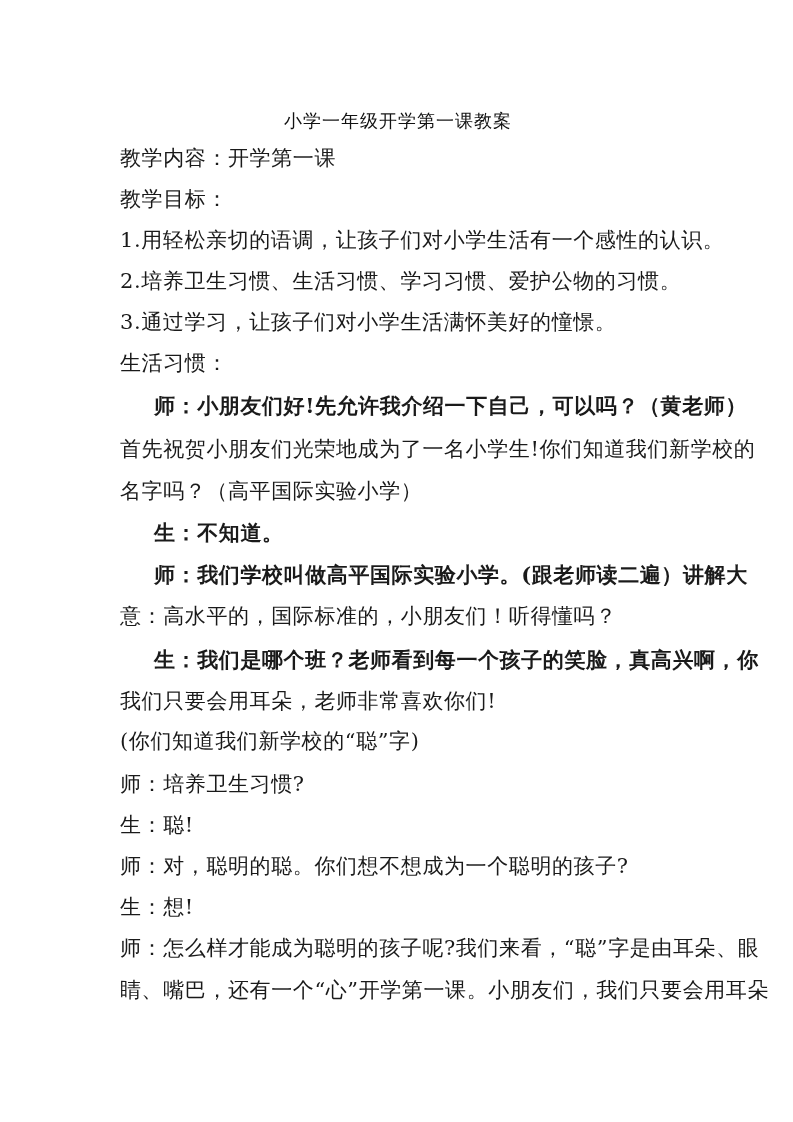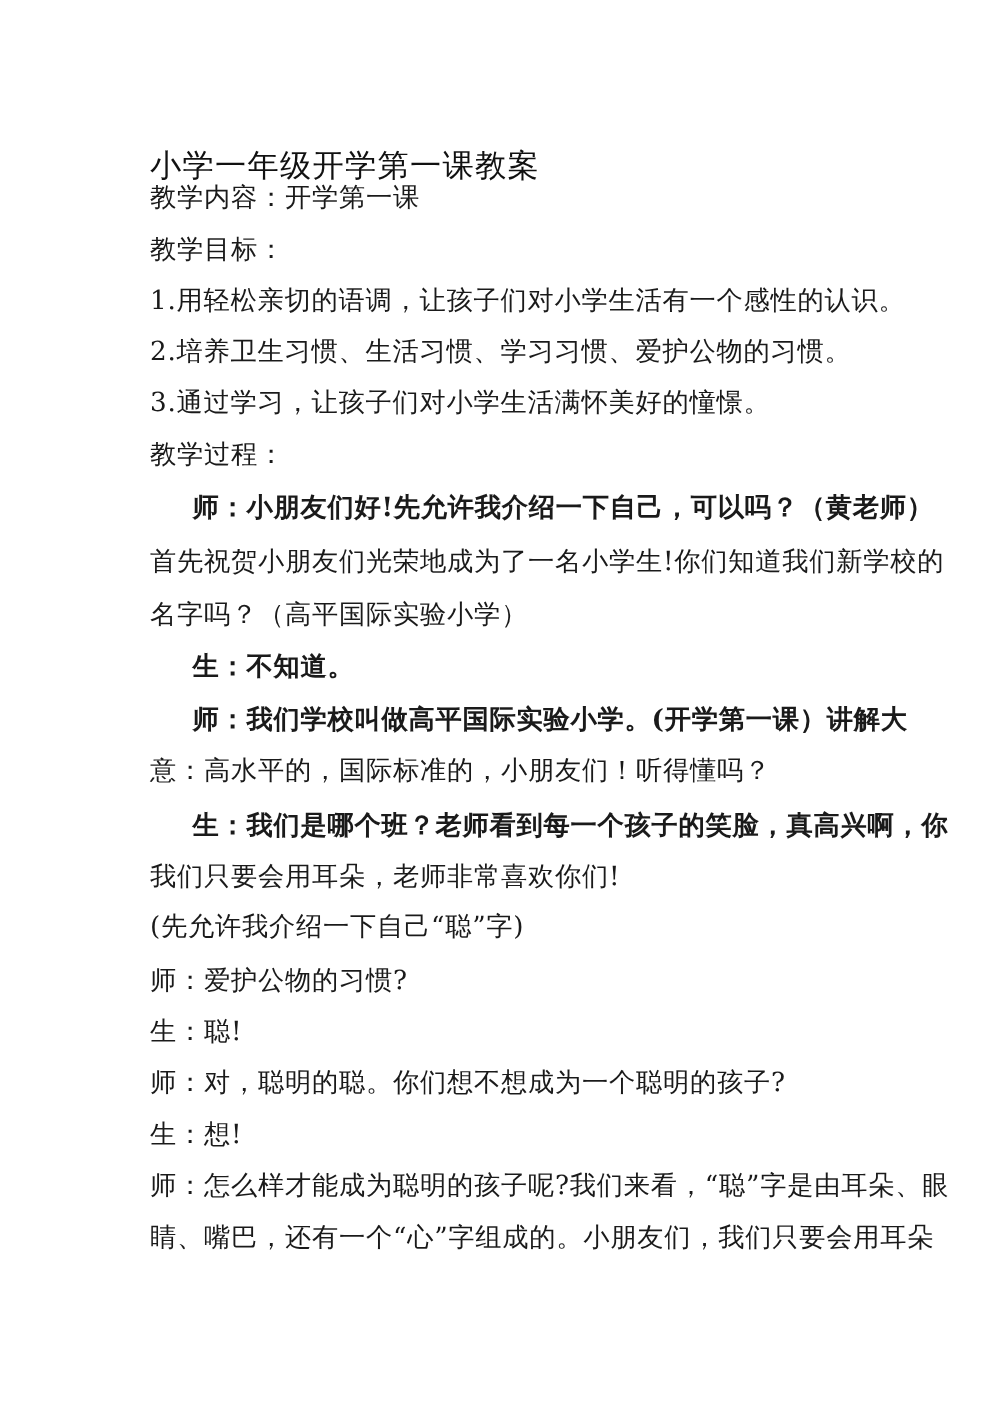--- a/index.html
+++ b/index.html
@@ -18,22 +18,23 @@
   .page {
     position: absolute;
     left: 120px;
     top: 0;
     width: 556px;
   }
   .title {
     position: absolute;
     left: 0;
     width: 556px;
-    top: 116px;
-    font-size: 25px;
+    top: 104px;
+    text-align: center;
+    font-size: 18px;
     line-height: 34px;
     letter-spacing: 1px;
     color: #111;
   }
   .line {
     position: absolute;
     left: 0;
     width: 556px;
     font-size: 21px;
     line-height: 22px;
@@ -46,29 +47,29 @@
 <body>
 
 <div class="page">
   <div class="title">小学一年级开学第一课教案</div>
 
   <div class="line" style="top:147px">教学内容：开学第一课</div>
   <div class="line" style="top:188px">教学目标：</div>
   <div class="line" style="top:229px">1.用轻松亲切的语调，让孩子们对小学生活有一个感性的认识。</div>
   <div class="line" style="top:270px">2.培养卫生习惯、生活习惯、学习习惯、爱护公物的习惯。</div>
   <div class="line" style="top:311px">3.通过学习，让孩子们对小学生活满怀美好的憧憬。</div>
-  <div class="line" style="top:352px">教学过程：</div>
+  <div class="line" style="top:352px">生活习惯：</div>
   <div class="line indent" style="top:395px">师：小朋友们好!先允许我介绍一下自己，可以吗？（黄老师）</div>
   <div class="line" style="top:438px">首先祝贺小朋友们光荣地成为了一名小学生!你们知道我们新学校的</div>
   <div class="line" style="top:480px">名字吗？（高平国际实验小学）</div>
   <div class="line indent" style="top:522px">生：不知道。</div>
-  <div class="line indent" style="top:564px">师：我们学校叫做高平国际实验小学。(开学第一课）讲解大</div>
+  <div class="line indent" style="top:564px">师：我们学校叫做高平国际实验小学。(跟老师读二遍）讲解大</div>
   <div class="line" style="top:605px">意：高水平的，国际标准的，小朋友们！听得懂吗？</div>
   <div class="line indent" style="top:649px">生：我们是哪个班？老师看到每一个孩子的笑脸，真高兴啊，你</div>
   <div class="line" style="top:690px">我们只要会用耳朵，老师非常喜欢你们!</div>
-  <div class="line" style="top:730px">(先允许我介绍一下自己“聪”字)</div>
-  <div class="line" style="top:773px">师：爱护公物的习惯?</div>
+  <div class="line" style="top:730px">(你们知道我们新学校的“聪”字)</div>
+  <div class="line" style="top:773px">师：培养卫生习惯?</div>
   <div class="line" style="top:814px">生：聪!</div>
   <div class="line" style="top:855px">师：对，聪明的聪。你们想不想成为一个聪明的孩子?</div>
   <div class="line" style="top:896px">生：想!</div>
   <div class="line" style="top:937px">师：怎么样才能成为聪明的孩子呢?我们来看，“聪”字是由耳朵、眼</div>
-  <div class="line" style="top:979px">睛、嘴巴，还有一个“心”字组成的。小朋友们，我们只要会用耳朵</div>
+  <div class="line" style="top:979px">睛、嘴巴，还有一个“心”开学第一课。小朋友们，我们只要会用耳朵</div>
 </div>
 
 </body></html>

